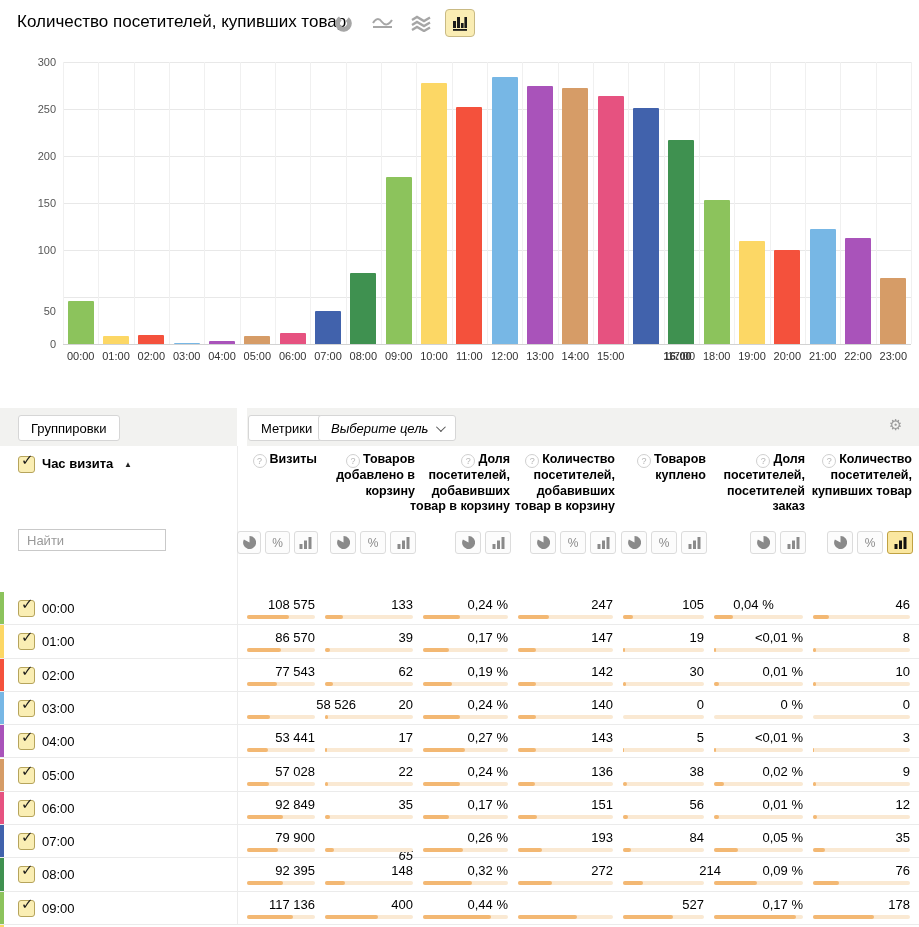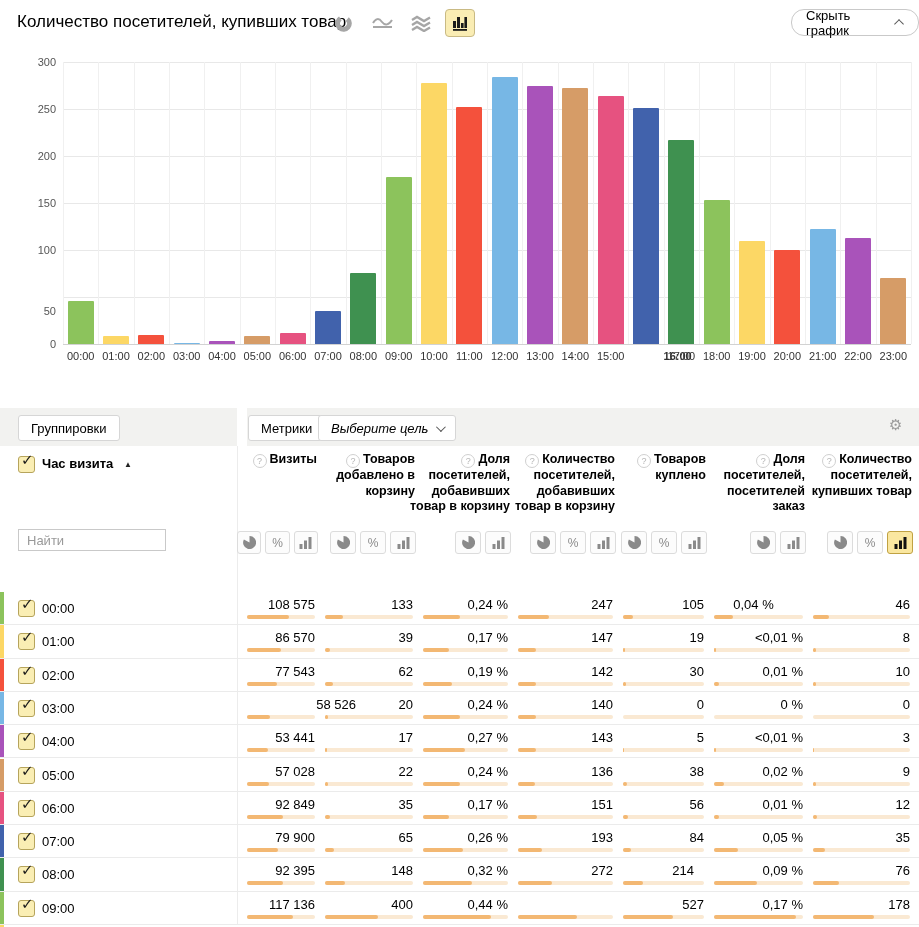--- a/index.html
+++ b/index.html
@@ -91,24 +91,20 @@
         <div class="type-btn active">
           <svg width="16" height="16" viewBox="0 0 16 16">
             <rect x="1" y="6" width="3" height="7" fill="#1a1a1a"></rect>
             <rect x="5" y="2" width="3" height="11" fill="#1a1a1a"></rect>
             <rect x="9" y="8" width="2.6" height="5" fill="#1a1a1a"></rect>
             <rect x="12.4" y="2" width="2.6" height="11" fill="#1a1a1a"></rect>
             <rect x="1" y="14" width="14" height="1.8" fill="#1a1a1a"></rect>
           </svg>
         </div>
       </div>
-    <div class="hide-btn">
-      <span>Скрыть график</span>
-      <span class="chev up"></span>
-    </div>
   </div>
 
   <div class="chart" id="chart">
       <div class="gridh zero" style="top: 298px;"></div>
       <div class="ylab" style="left: 12px; top: 292px;">0</div>
       <div class="gridh" style="top: 251px;"></div>
       <div class="ylab" style="left: 12px; top: 259px;">50</div>
       <div class="gridh" style="top: 204px;"></div>
       <div class="ylab" style="left: 12px; top: 198px;">100</div>
       <div class="gridh" style="top: 157px;"></div>
@@ -572,21 +568,21 @@
         </div>
       </div>
       <div class="row" style="top: 825.1px;">
         <div class="strip" style="background: rgb(65, 98, 172);"></div>
         <div class="cb checked" style="left: 18px; top: 8px;"></div>
         <div class="hour">07:00</div>
         <div class="num" style="left: 237px; width: 78px; top: 5px;">79 900</div>
         <div class="track" style="left: 247px; width: 68px; top: 23px;">
           <div class="fill" style="width: 31.0469px;"></div>
         </div>
-        <div class="num" style="left: 315px; width: 98px; top: 5px;">65</div>
+        <div class="num" style="left: 315px; width: 98px; top: 23px; font-style: italic;">65</div>
         <div class="track" style="left: 325px; width: 88px; top: 23px;">
           <div class="fill" style="width: 8.66667px;"></div>
         </div>
         <div class="num" style="left: 413px; width: 95px; top: 5px;">0,26 %</div>
         <div class="track" style="left: 423px; width: 85px; top: 23px;">
           <div class="fill" style="width: 40.1818px;"></div>
         </div>
         <div class="num" style="left: 508px; width: 105px; top: 5px;">193</div>
         <div class="track" style="left: 518px; width: 95px; top: 23px;">
           <div class="fill" style="width: 24.125px;"></div>
@@ -617,21 +613,21 @@
           <div class="fill" style="width: 19.7333px;"></div>
         </div>
         <div class="num" style="left: 413px; width: 95px; top: 5px;">0,32 %</div>
         <div class="track" style="left: 423px; width: 85px; top: 23px;">
           <div class="fill" style="width: 49.4545px;"></div>
         </div>
         <div class="num" style="left: 508px; width: 105px; top: 5px;">272</div>
         <div class="track" style="left: 518px; width: 95px; top: 23px;">
           <div class="fill" style="width: 34px;"></div>
         </div>
-        <div class="num" style="left: 603px; width: 91px; top: 5px;">214</div>
+        <div class="num" style="left: 630px; width: 91px; top: 5px;">214</div>
         <div class="track" style="left: 623px; width: 81px; top: 23px;">
           <div class="fill" style="width: 20.1558px;"></div>
         </div>
         <div class="num" style="left: 704px; width: 99px; top: 5px;">0,09 %</div>
         <div class="track" style="left: 714px; width: 89px; top: 23px;">
           <div class="fill" style="width: 43.2973px;"></div>
         </div>
         <div class="num" style="left: 803px; width: 107px; top: 5px;">76</div>
         <div class="track" style="left: 813px; width: 97px; top: 23px;">
           <div class="fill" style="width: 25.9577px;"></div>

